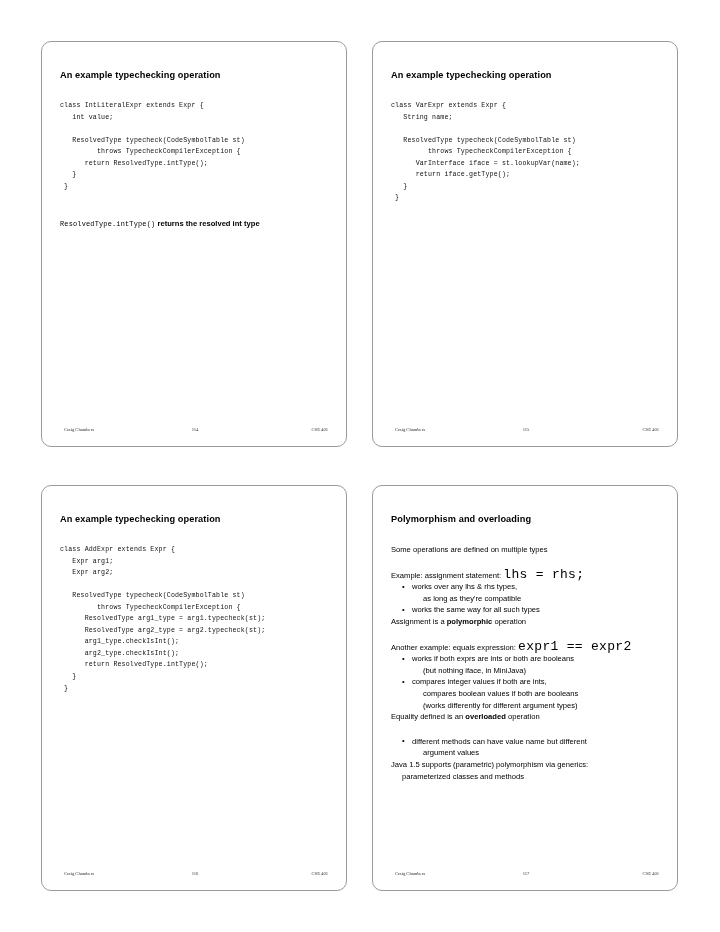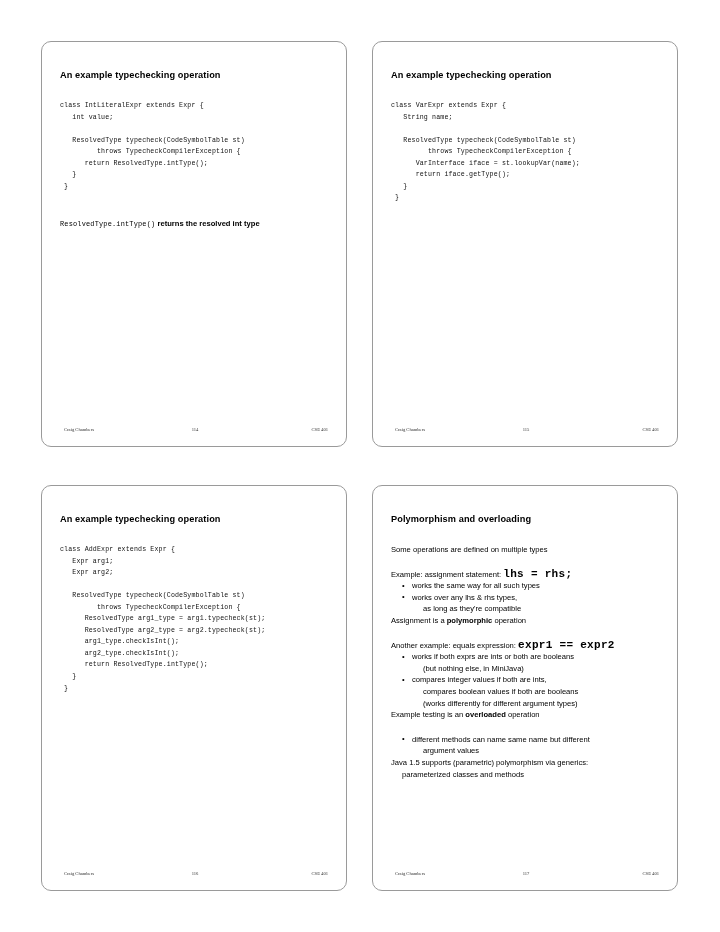--- a/index.html
+++ b/index.html
@@ -78,23 +78,22 @@
     font-size: 7.6px;
     line-height: 11.6px;
   }
   .prose .para {
     margin: 0 0 0 0;
     padding: 0;
   }
   .prose .spacer-lg { height: 13px; }
   .prose .mono {
     font-family: "Liberation Mono", "DejaVu Sans Mono", monospace;
-    font-size: 11px;
+    font-size: 13px;
     letter-spacing: 0.3px;
-    font-weight: bold;
   }
   .prose b { font-weight: bold; text-align: right; }
 
   ul.bullets {
     list-style: none;
     margin: 0;
     padding: 0;
   }
   ul.bullets > li {
     position: relative;
@@ -237,54 +236,54 @@
       <div class="slide-body prose">
 
         <div class="para">Some operations are defined on multiple types</div>
 
         <div class="spacer-lg"></div>
 
         <div class="para"><span>Example: assignment statement:</span> <span class="mono">lhs = rhs;</span></div>
 
         <ul class="bullets">
           <li>
-            <span>works the same way for all such types</span>
-          </li>
-          <li>
             <span>works over any lhs &amp; rhs types,</span>
             <span class="cont">as long as they're compatible</span>
           </li>
+          <li>
+            <span>works the same way for all such types</span>
+          </li>
         </ul>
 
         <div class="para"><span>Assignment is a </span><b>polymorphic</b><span> operation</span></div>
 
         <div class="spacer-lg"></div>
 
         <div class="para"><span>Another example: equals expression:</span> <span class="mono">expr1 == expr2</span></div>
 
         <ul class="bullets">
           <li>
             <span>works if both exprs are ints or both are booleans</span>
-            <span class="cont">(but nothing else, in MiniJava)</span>
+            <span class="cont">(but nothing iface, in MiniJava)</span>
           </li>
           <li>
             <span>compares integer values if both are ints,</span>
             <span class="cont">compares boolean values if both are booleans</span>
             <span class="cont">(works differently for different argument types)</span>
           </li>
         </ul>
 
-        <div class="para"><span>Example testing is an </span><b>overloaded</b><span> operation</span></div>
+        <div class="para"><span>Equality defined is an </span><b>overloaded</b><span> operation</span></div>
 
         <div class="spacer-lg"></div>
 
 
         <ul class="bullets">
           <li>
-            <span>different methods can name same name but different</span>
+            <span>different methods can have value name but different</span>
             <span class="cont">argument values</span>
           </li>
         </ul>
 
         <div class="para">Java 1.5 supports (parametric) polymorphism via generics:</div>
         <div class="para" style="padding-left:11px">parameterized classes and methods</div>
 
       </div>
       <div class="footer">
         <span class="f-author">Craig Chambers</span>

